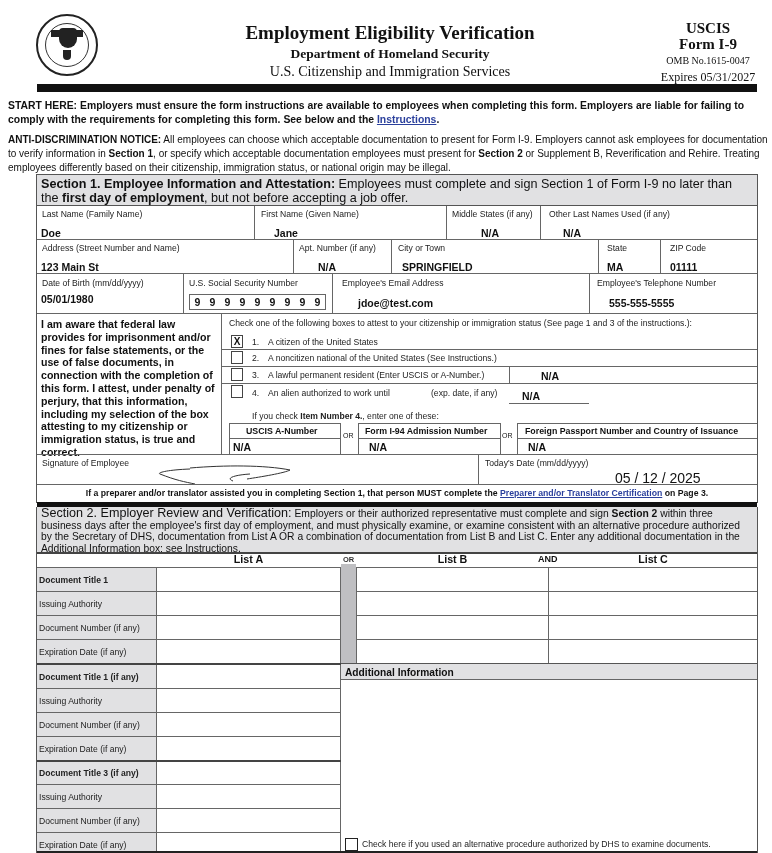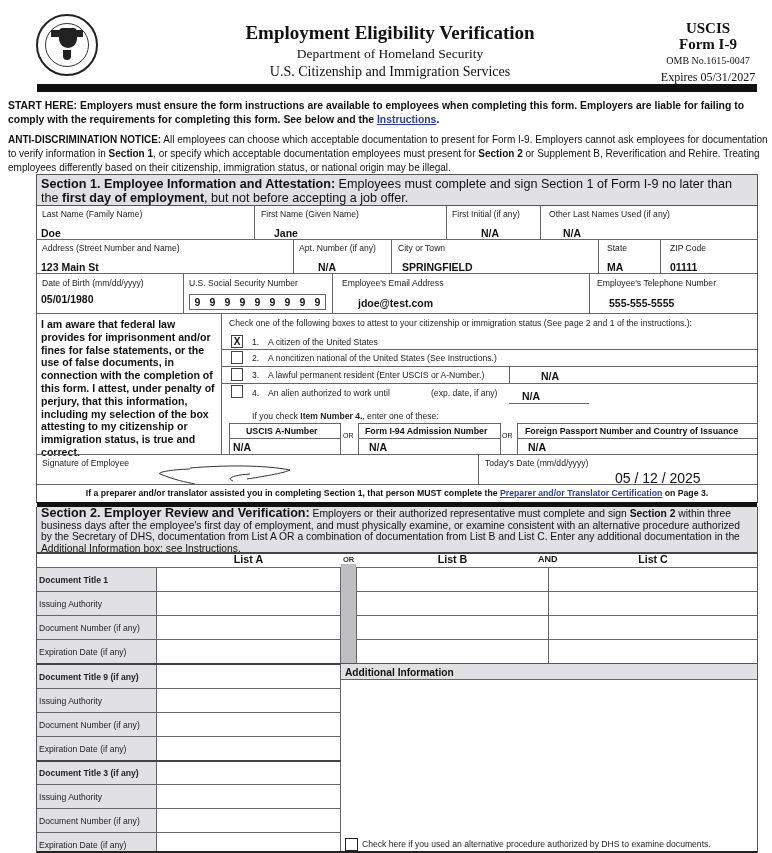--- a/index.html
+++ b/index.html
@@ -8,21 +8,21 @@
   .abs { position: absolute; }
   .serif { font-family: "Liberation Serif", serif; }
   a.link { color: #2a3f9c; text-decoration: underline; }
 
   
   .seal { left: 36px; top: 14px; width: 62px; height: 62px; border-radius: 50%; border: 2px solid #222; background: #fff; }
   .seal-inner { position: absolute; left: 7px; top: 7px; width: 44px; height: 44px; border-radius: 50%; border: 1px solid #333; }
   .seal-eagle { position: absolute; left: 13px; top: 12px; width: 18px; height: 20px; background: #222; border-radius: 4px 4px 9px 9px; }
   .seal-wing { position: absolute; top: 14px; width: 12px; height: 7px; background: #222; }
   .title-main { left: 200px; top: 22px; width: 380px; text-align: center; font-size: 19px; font-weight: bold; }
-  .title-sub1 { left: 200px; top: 46px; width: 380px; text-align: center; font-size: 13.5px; font-weight: normal; }
+  .title-sub1 { left: 200px; top: 46px; width: 380px; text-align: center; font-size: 13.5px; font-weight: bold; }
   .title-sub2 { left: 200px; top: 64px; width: 380px; text-align: center; font-size: 14px; }
   .uscis { left: 654px; top: 20px; width: 108px; text-align: center; font-size: 15px; font-weight: bold; }
   .formno { left: 654px; top: 36px; width: 108px; text-align: center; font-size: 15px; font-weight: bold; }
   .omb { left: 654px; top: 55px; width: 108px; text-align: center; font-size: 10px; }
   .expires { left: 654px; top: 70px; width: 108px; text-align: center; font-size: 12px; }
   .topbar { left: 37px; top: 84px; width: 720px; height: 8px; background: #111; }
 
   .starthere { left: 8px; top: 99px; width: 760px; font-size: 10.4px; font-weight: bold; line-height: 14px; }
   .antidisc { left: 8px; top: 133px; width: 760px; font-size: 10px; line-height: 14px; }
 
@@ -40,21 +40,21 @@
 
   .attest-text { left: 41px; top: 318px; width: 180px; font-size: 10.6px; font-weight: bold; line-height: 12.8px; }
   .cbx { position: absolute; width: 12px; height: 13px; border: 1px solid #444; background: #fff; font-size: 10px; font-weight: bold; text-align: center; line-height: 11px; }
   .opt { position: absolute; font-size: 8.6px; color: #222; }
   .small-bold { font-size: 8.8px; font-weight: bold; position: absolute; }
   .preparer { left: 37px; top: 488px; width: 720px; text-align: center; font-size: 8.7px; font-weight: bold; }
 
   
   .s2bar { left: 37px; top: 502px; width: 720px; height: 5px; background: #111; }
   .s2-head { left: 37px; top: 507px; width: 720px; height: 45px; background: #e1e1e3; padding: 1px 4px; font-size: 10.3px; line-height: 11.5px; }
-  .s2-title { font-size: 12.6px; font-weight: bold; margin-top: 29px; }
+  .s2-title { font-size: 12.6px; font-weight: normal; margin-top: 29px; }
   .listhdr { position: absolute; font-size: 10.7px; font-weight: bold; top: 553px; text-align: center; }
   .rowlbl { position: absolute; left: 37px; width: 119px; height: 24px; background: #e1e1e3; font-size: 8.6px; line-height: 24px; padding-left: 2px; color: #222; }
   .rowlbl.b { font-weight: bold; }
   .cell { position: absolute; height: 24px; background: #fff; }
   .orbar { left: 341px; top: 564px; width: 15px; height: 99px; background: #bfbfc2; }
   .addl-head { left: 341px; top: 663px; width: 416px; height: 17px; background: #e1e1e3; font-size: 10.2px; font-weight: bold; padding-left: 4px; line-height: 17px; border-top: 1.5px solid #555; border-bottom: 1px solid #666;}
   .alt-chk { left: 345px; top: 838px; width: 13px; height: 13px; border: 1.2px solid #222; }
   .alt-text { left: 362px; top: 839px; font-size: 8.6px; color: #222; }
 </style>
 </head>
@@ -87,21 +87,21 @@
 <div class="abs s1-head">
   <b>Section 1. Employee Information and Attestation:</b><span> Employees must complete and sign Section 1 of Form I-9 no later than the </span><b>first day of employment</b><span>, but not before accepting a job offer.</span>
 </div>
 
 <span class="lbl" style="left:42px;top:209px;">Last Name (Family Name)</span>
 <span class="val" style="left:41px;top:227px;">Doe</span>
 <div class="vl" style="left:254px;top:206px;height:33px;"></div>
 <span class="lbl" style="left:261px;top:209px;">First Name (Given Name)</span>
 <span class="val" style="left:274px;top:227px;">Jane</span>
 <div class="vl" style="left:446px;top:206px;height:33px;"></div>
-<span class="lbl" style="left:452px;top:209px;">First Initial (if any)</span>
+<span class="lbl" style="left:452px;top:209px;">Middle States (if any)</span>
 <span class="val" style="left:481px;top:227px;">N/A</span>
 <div class="vl" style="left:540px;top:206px;height:33px;"></div>
 <span class="lbl" style="left:549px;top:209px;">Other Last Names Used (if any)</span>
 <span class="val" style="left:563px;top:227px;">N/A</span>
 <div class="hl" style="left:37px;top:239px;width:720px;"></div>
 
 <span class="lbl" style="left:42px;top:243px;">Address (Street Number and Name)</span>
 <span class="val" style="left:41px;top:261px;">123 Main St</span>
 <div class="vl" style="left:293px;top:239px;height:34px;"></div>
 <span class="lbl" style="left:299px;top:243px;">Apt. Number (if any)</span>
@@ -135,21 +135,21 @@
 <div class="vl" style="left:332px;top:273px;height:40px;"></div>
 <span class="lbl" style="left:342px;top:278px;">Employee's Email Address</span>
 <span class="val" style="left:358px;top:297px;">jdoe@test.com</span>
 <div class="vl" style="left:589px;top:273px;height:40px;"></div>
 <span class="lbl" style="left:597px;top:278px;">Employee's Telephone Number</span>
 <span class="val" style="left:609px;top:297px;">555-555-5555</span>
 <div class="hl" style="left:37px;top:313px;width:720px;"></div>
 
 <div class="abs attest-text">I am aware that federal law provides for imprisonment and/or fines for false statements, or the use of false documents, in connection with the completion of this form.  I attest, under penalty of perjury, that this information, including my selection of the box attesting to my citizenship or immigration status, is true and correct.</div>
 <div class="vl" style="left:221px;top:313px;height:141px;"></div>
-<span class="opt" style="left:229px;top:318px;">Check one of the following boxes to attest to your citizenship or immigration status (See page 2 and 1 of the instructions.):</span>
+<span class="opt" style="left:229px;top:318px;">Check one of the following boxes to attest to your citizenship or immigration status (See page 1 and 3 of the instructions.):</span>
 
 <div class="cbx" style="left:231px;top:335px;">X</div>
 <span class="opt" style="left:252px;top:337px;">1.</span>
 <span class="opt" style="left:268px;top:337px;">A citizen of the United States</span>
 <div class="hl" style="left:221px;top:349px;width:536px;"></div>
 
 <div class="cbx" style="left:231px;top:351px;"></div>
 <span class="opt" style="left:252px;top:353px;">2.</span>
 <span class="opt" style="left:268px;top:353px;">A noncitizen national of the United States (See Instructions.)</span>
 <div class="hl" style="left:221px;top:366px;width:536px;"></div>
@@ -216,21 +216,21 @@
 <span class="abs" style="left:538px;top:554px;font-size:9px;font-weight:bold;">AND</span>
 <span class="listhdr" style="left:549px;width:208px;">List C</span>
 <div class="hl" style="left:37px;top:567px;width:720px;"></div>
 
 <div class="abs orbar"></div>
 
 <div class="rowlbl b" style="top:568px;">Document Title 1</div>
 <div class="rowlbl" style="top:592px;">Issuing Authority</div>
 <div class="rowlbl" style="top:616px;">Document Number (if any)</div>
 <div class="rowlbl" style="top:640px;">Expiration Date (if any)</div>
-<div class="rowlbl b" style="top:665px;">Document Title 9 (if any)</div>
+<div class="rowlbl b" style="top:665px;">Document Title 1 (if any)</div>
 <div class="rowlbl" style="top:689px;">Issuing Authority</div>
 <div class="rowlbl" style="top:713px;">Document Number (if any)</div>
 <div class="rowlbl" style="top:737px;">Expiration Date (if any)</div>
 <div class="rowlbl b" style="top:761px;">Document Title 3 (if any)</div>
 <div class="rowlbl" style="top:785px;">Issuing Authority</div>
 <div class="rowlbl" style="top:809px;">Document Number (if any)</div>
 <div class="rowlbl" style="top:833px;">Expiration Date (if any)</div>
 
 <div class="vl" style="left:156px;top:567px;height:286px;"></div>
 <div class="vl" style="left:340px;top:567px;height:286px;"></div>

